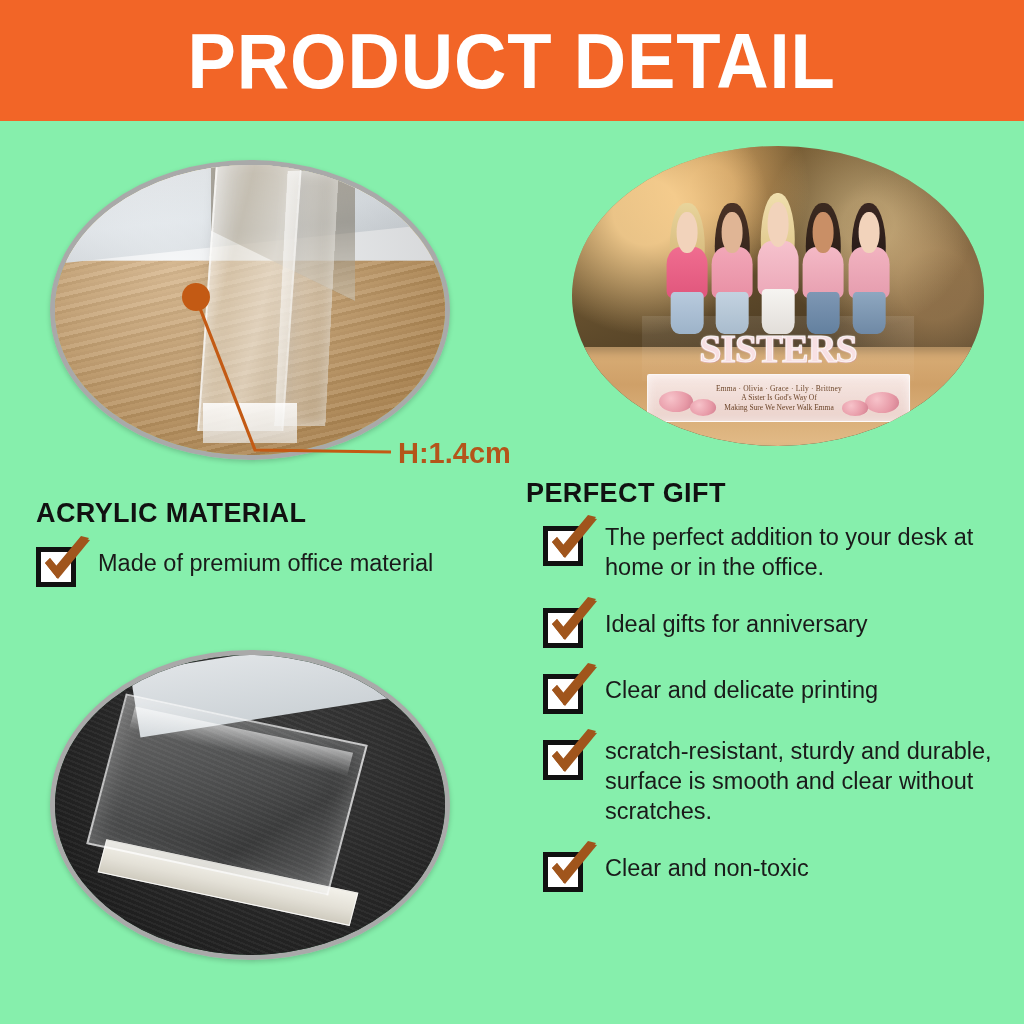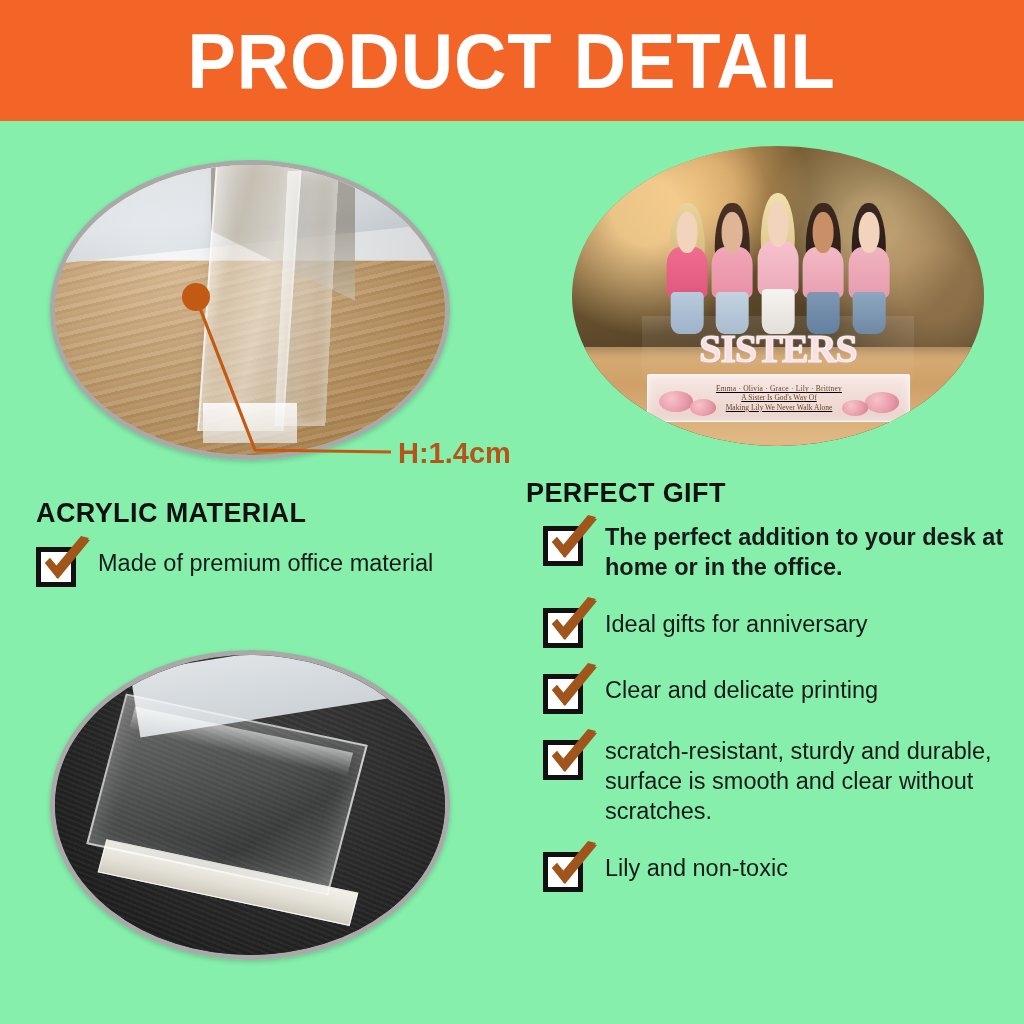--- a/index.html
+++ b/index.html
@@ -191,21 +191,20 @@
     background:linear-gradient(180deg,rgba(255,255,255,.10),rgba(255,255,255,.02));
   }
   .plaque-base{
     position:absolute;left:2%;bottom:0;width:96%;height:19%;
     background:linear-gradient(180deg,rgba(250,238,238,.92),rgba(236,214,214,.88));
     border:1px solid rgba(255,255,255,.8);
     border-radius:2px;
     display:flex;flex-direction:column;align-items:center;justify-content:center;
     box-shadow:inset 0 0 10px rgba(255,255,255,.6);
     overflow:hidden;
-    text-decoration:underline;
   }
   .base-names{
     font-family:"Liberation Serif",serif;
     font-size:7.5px;color:#6b4428;white-space:nowrap;letter-spacing:.2px;
   }
   .base-quote{
     font-family:"Liberation Serif",serif;
     font-size:7.5px;color:#6b4428;line-height:1.25;text-align:left;white-space:nowrap;
   }
   .rose{position:absolute;border-radius:50%;
@@ -334,21 +333,21 @@
 
       <div class="word-sisters">SISTERS</div>
 
       <div class="plaque-base">
         <div class="rose" style="left:4%;top:34%;width:13%;height:46%;"></div>
         <div class="rose" style="left:16%;top:52%;width:10%;height:36%;"></div>
         <div class="rose" style="right:4%;top:36%;width:13%;height:46%;"></div>
         <div class="rose" style="right:16%;top:54%;width:10%;height:34%;"></div>
         <div class="base-names">Emma · Olivia · Grace · Lily · Brittney</div>
         <div class="base-quote">A Sister Is God's Way Of</div>
-        <div class="base-quote">Making Lily We Never Walk Alone</div>
+        <div class="base-quote">Making Sure We Never Walk Emma</div>
       </div>
     </div>
   </div>
 
   <svg id="callout" viewBox="0 0 1024 1024">
     <polyline points="196,298 255,450 391,452" fill="none" stroke="#C35A14" stroke-width="3.2"></polyline>
     <circle cx="196" cy="297" r="14" fill="#C35A14"></circle>
   </svg>
   <div class="callout-label">H:1.4cm</div>
 
@@ -372,21 +371,21 @@
   <div class="check-list" id="list-gift">
 
     <div class="check-item">
       <div class="check-box">
         <svg class="tick" viewBox="0 0 56 52">
           <path d="M8 27 L20 42 L52 2 L44 0 L19 30 L13 22 Z" fill="#A0551C"></path>
           <path d="M8 27 L20 42 L24 35 L13 22 Z" fill="#A0551C"></path>
           <path d="M19 41 L48 3 L53 4 L21 43 Z" fill="#A0551C"></path>
         </svg>
       </div>
-      <div class="check-text" style="padding-top:0;font-weight:bold;">The perfect addition to your desk at home or in the office.</div>
+      <div class="check-text" style="padding-top:0;">The perfect addition to your desk at home or in the office.</div>
     </div>
 
     <div class="check-item">
       <div class="check-box">
         <svg class="tick" viewBox="0 0 56 52">
           <path d="M8 27 L20 42 L52 2 L44 0 L19 30 L13 22 Z" fill="#A0551C"></path>
           <path d="M8 27 L20 42 L24 35 L13 22 Z" fill="#A0551C"></path>
           <path d="M19 41 L48 3 L53 4 L21 43 Z" fill="#A0551C"></path>
         </svg>
       </div>
@@ -416,18 +415,18 @@
     </div>
 
     <div class="check-item">
       <div class="check-box">
         <svg class="tick" viewBox="0 0 56 52">
           <path d="M8 27 L20 42 L52 2 L44 0 L19 30 L13 22 Z" fill="#A0551C"></path>
           <path d="M8 27 L20 42 L24 35 L13 22 Z" fill="#A0551C"></path>
           <path d="M19 41 L48 3 L53 4 L21 43 Z" fill="#A0551C"></path>
         </svg>
       </div>
-      <div class="check-text">Lily and non-toxic</div>
+      <div class="check-text">Clear and non-toxic</div>
     </div>
 
   </div>
 
 </div>
 
 </body></html>

